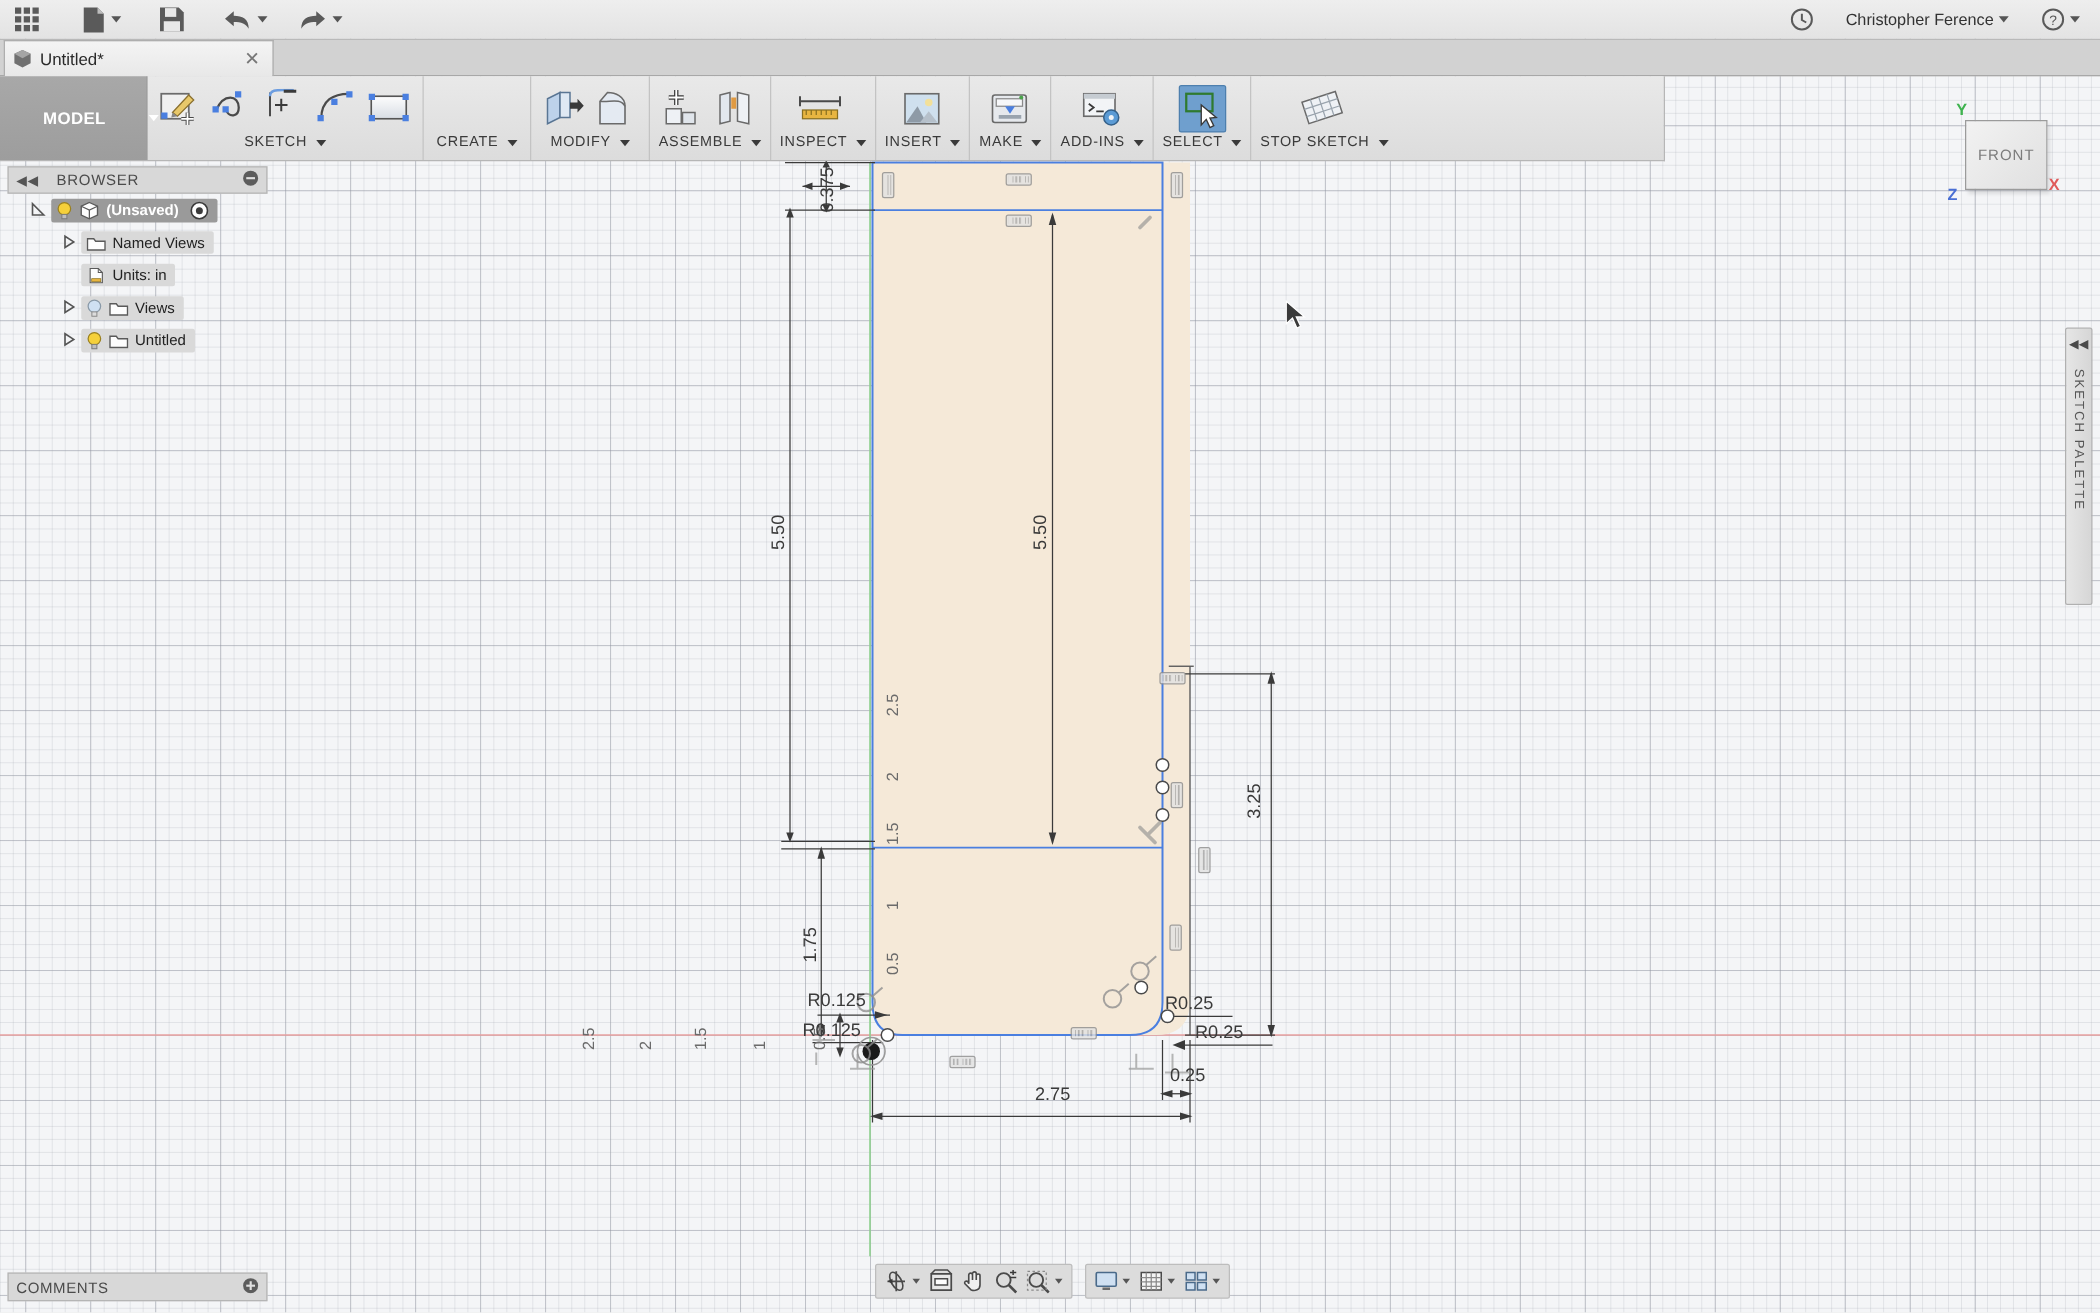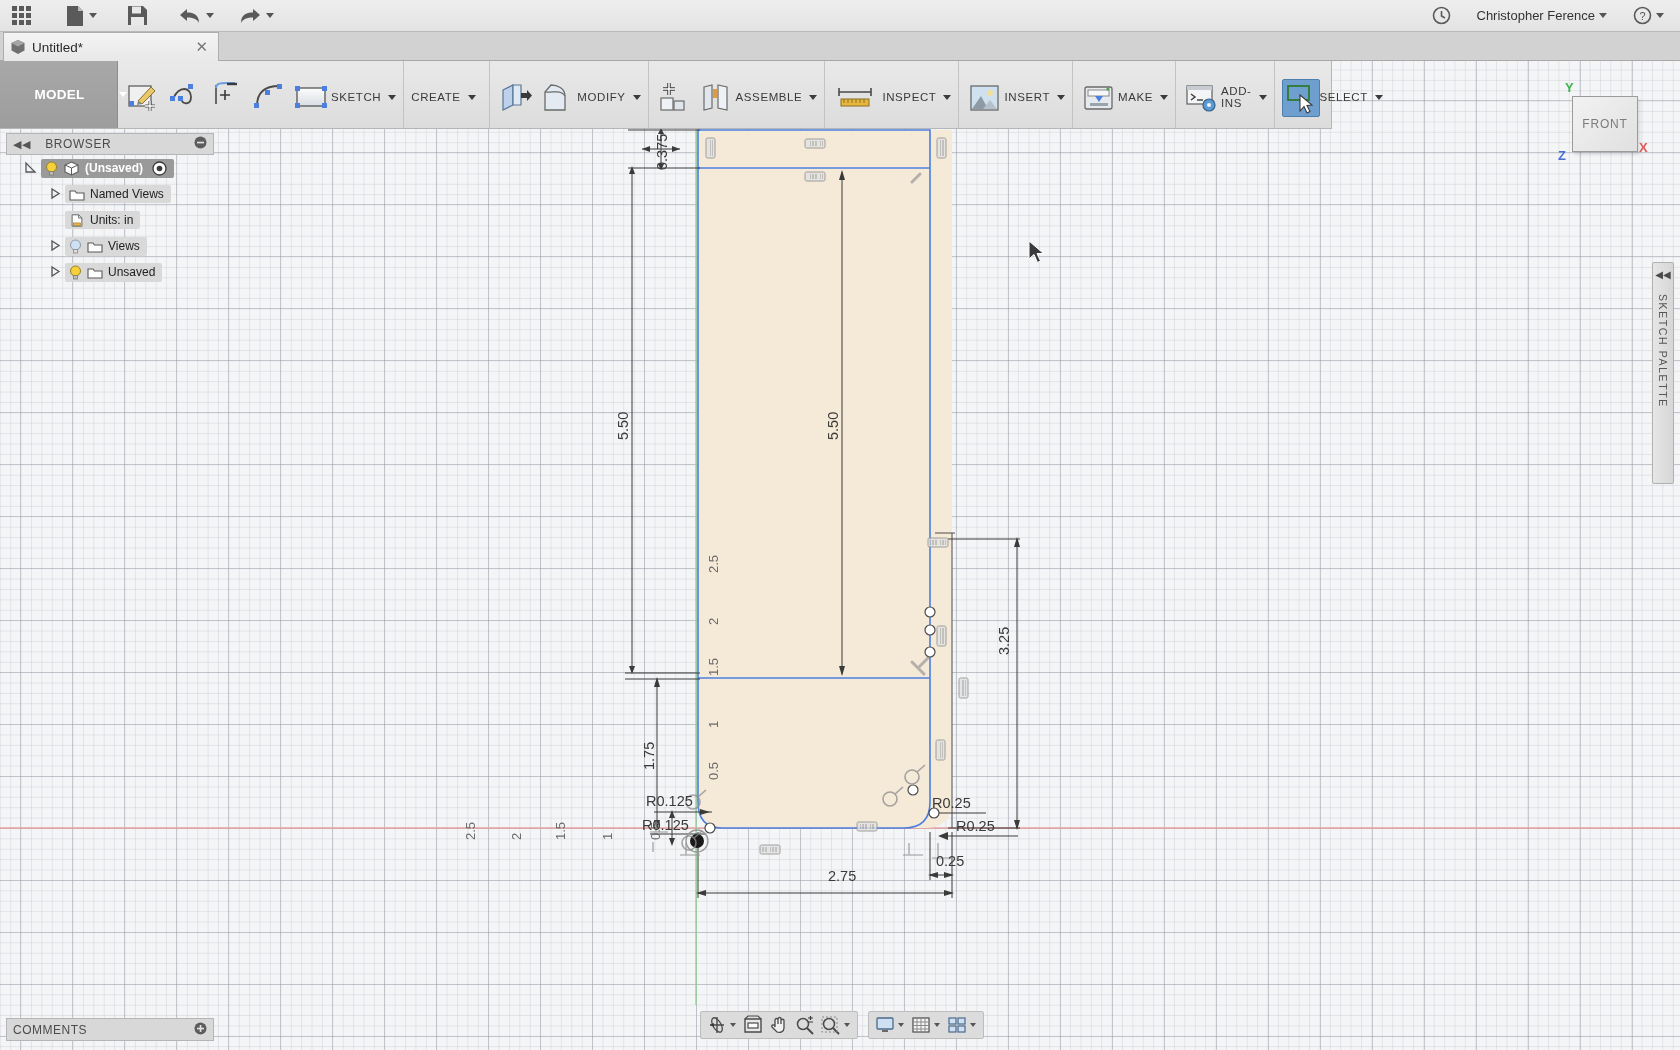--- a/index.html
+++ b/index.html
@@ -61,21 +61,21 @@
     display: flex; align-items: stretch;
   }
   #workspace-btn {
     width: 118px; background: linear-gradient(to bottom, #a8a8a8, #9d9d9d);
     display: flex; align-items: center; justify-content: center; cursor: pointer;
     border-right: 1px solid #8d8d8d;
     gap: 28px;
   }
   #workspace-btn .grip { width: 2px; height: 26px; border-left: 1px solid #cfcfcf; border-right: 1px solid #cfcfcf; margin-right: 14px; }
   #workspace-label { color: #fff; font-size: 13.5px; font-weight: bold; letter-spacing: 0.3px; }
-  .rb-group { display: flex; align-items: center; justify-content: flex-start;
+  .rb-group { display: flex; flex-direction: column; align-items: center; justify-content: flex-start;
               padding: 3px 7px 0 7px; border-right: 1px solid #c3c3c3; position: relative; }
   .rb-group:last-child { border-right: none; }
   .rb-icons { display: flex; align-items: flex-end; gap: 4px; height: 42px; }
   .rb-label { font-size: 11.5px; color: #3a3a3a; letter-spacing: 0.6px; margin-top: 2px;
               display: flex; align-items: center; gap: 3px; cursor: pointer; }
   .rb-label .caret { border-top-color: #3a3a3a; }
   .ricon { width: 38px; height: 38px; display: flex; align-items: center; justify-content: center; cursor: pointer; }
   .ricon.active { background: #6f9fce; border: 1px solid #4d7fae; border-radius: 2px; }
 
   
@@ -589,20 +589,36 @@
             <path d="M16,13 L16,29 L20,24.5 L23,31 L26,29.5 L23,23.5 L28,23 Z" fill="#ffffff" stroke="#3a3a3a" stroke-width="1.1"></path>
           </svg>
         </div>
       </div>
       <div class="rb-label">
         <span>SELECT</span>
         <span class="caret"></span>
       </div>
     </div>
 
+    <div class="rb-group">
+      <div class="rb-icons">
+        <div class="ricon" style="width:46px;">
+          <svg width="42" height="32" viewBox="0 0 42 32">
+            <g transform="rotate(-18 20 16)">
+              <rect x="6" y="6" width="28" height="18" fill="#eef1f5" stroke="#6a6a6a" stroke-width="1.2"></rect>
+              <path d="M13,6 L13,24 M20,6 L20,24 M27,6 L27,24 M6,12 L34,12 M6,18 L34,18" stroke="#9aa4ae" stroke-width="1"></path>
+            </g>
+          </svg>
+        </div>
+      </div>
+      <div class="rb-label">
+        <span>STOP SKETCH</span>
+        <span class="caret"></span>
+      </div>
+    </div>
   </div>
 
   <div id="browser">
     <div id="browser-head">
       <span style="color:#555; font-size:11px;">◀◀</span>
       <span class="bh-title">BROWSER</span>
       <span>
         <svg width="13" height="13" viewBox="0 0 13 13">
           <circle cx="6.5" cy="6.5" r="6" fill="#5c5c5c"></circle>
           <rect x="3" y="5.7" width="7" height="1.7" fill="#e0e0e0"></rect>
@@ -685,21 +701,21 @@
           </svg>
       </span>
       <span class="tree-pill">
         <svg class="bulb" viewBox="0 0 13 15">
           <circle cx="6.5" cy="6" r="5" fill="#f5d03a" stroke="#9a8020" stroke-width="1"></circle>
           <rect x="4.5" y="10.5" width="4" height="3.5" fill="#bdbdbd" stroke="#7a7a7a" stroke-width="0.8"></rect>
         </svg>
         <svg class="folder" viewBox="0 0 16 13">
           <path d="M1,3 L6,3 L7.5,5 L15,5 L15,12 L1,12 Z" fill="#fdfdfd" stroke="#5a5a5a" stroke-width="1.1"></path>
         </svg>
-        <span>Unsaved</span>
+        <span>Untitled</span>
       </span>
     </div>
   </div>
 
   <div id="viewcube">
     <div id="cube-face">FRONT</div>
     <span class="axis-lbl" style="left:25px; top:10px; color:#3fb34f;">Y</span>
     <span class="axis-lbl" style="left:18px; top:78px; color:#4a6fd4;">Z</span>
     <span class="axis-lbl" style="left:99px; top:70px; color:#e05a5a;">X</span>
   </div>

